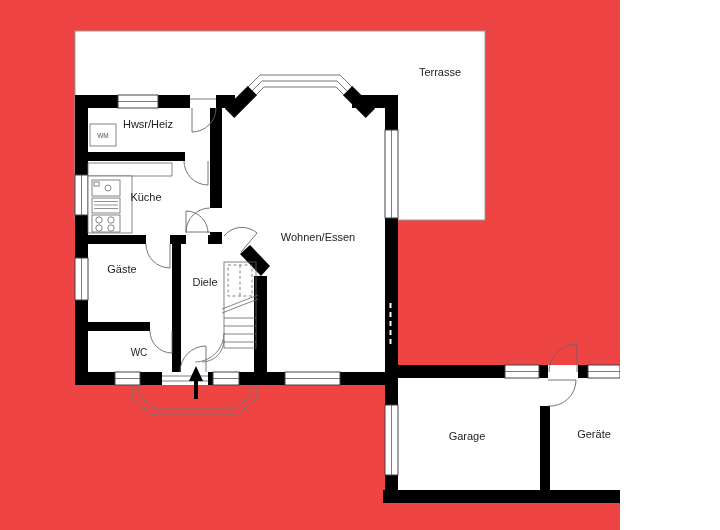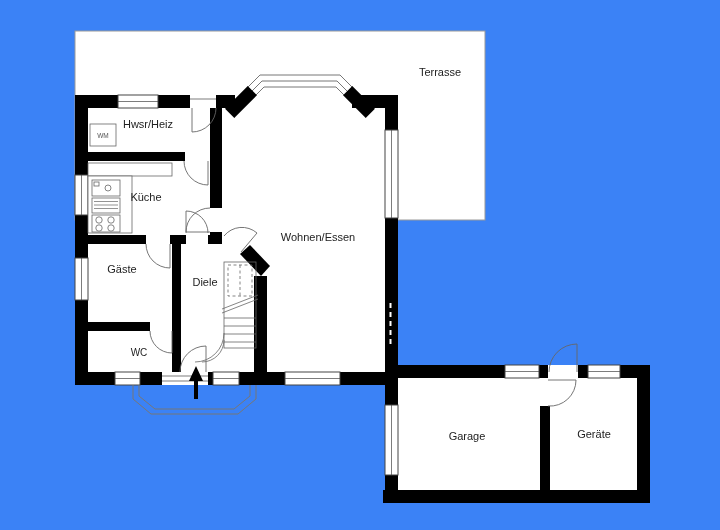--- a/index.html
+++ b/index.html
@@ -1,16 +1,16 @@
 <!DOCTYPE html>
 <html><head>
 <meta charset="utf-8">
 <style>
   html,body{margin:0;padding:0;background:#ffffff;}
-  .stage{position:relative;width:720px;height:530px;background:#3b82f6;overflow:hidden;}
+  .stage{position:relative;width:620px;height:530px;background:#ef4444;overflow:hidden;}
   svg{display:block;}
   text{font-family:"Liberation Sans","DejaVu Sans",sans-serif;fill:#222;}
   .room-label{font-size:11px;}
   .small-label{font-size:10px;}
   .tiny-label{font-size:6.5px;fill:#555;}
   .wall{fill:#000;stroke:none;}
   .body{fill:#fff;stroke:none;}
   .win{fill:#fff;stroke:#444;stroke-width:1;}
   .winline{stroke:#444;stroke-width:0.7;}
   .thin{fill:none;stroke:#777;stroke-width:1;}

